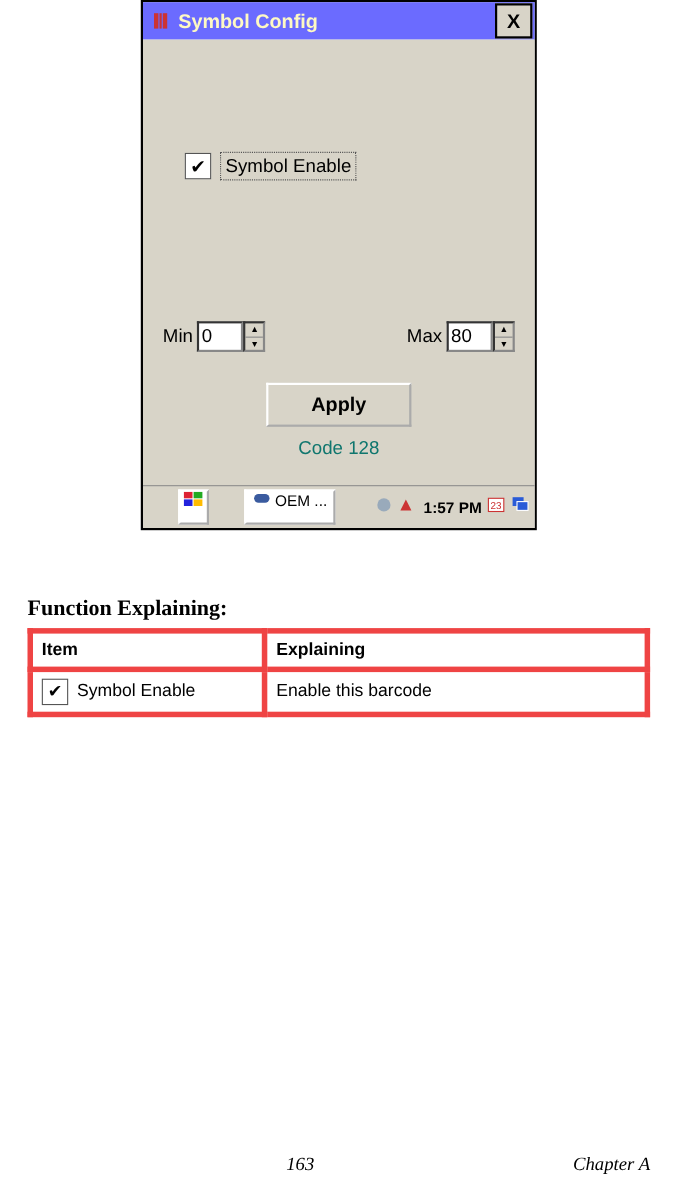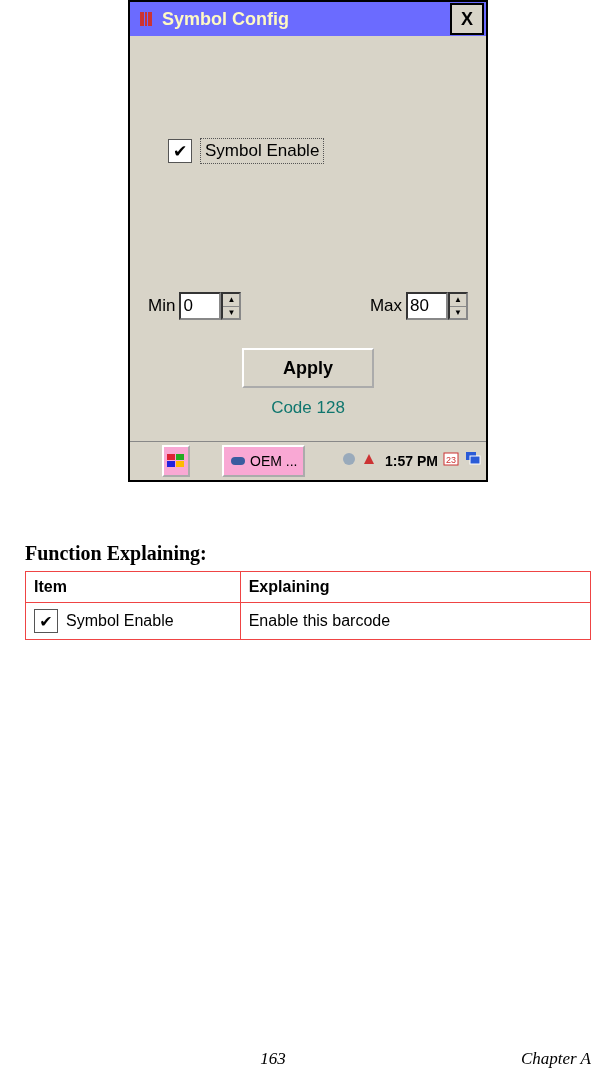--- a/index.html
+++ b/index.html
@@ -170,24 +170,23 @@
     height: 38px;
     border-top: 1px solid #888;
     background: #d8d4c8;
     display: flex;
     align-items: center;
     padding: 0 4px;
     gap: 4px;
   }
   .tb-btn {
     border: 2px outset #fff;
-    background: #f9a8d4;
+    background: #ffffff;
     height: 28px;
     display: flex;
-    align-items: center;
     padding: 0 6px;
     font-size: 14px;
     gap: 4px;
     margin-left: 28px;
   }
   .tb-start {
     width: 24px;
     justify-content: center;
     padding: 0;
   }
@@ -201,21 +200,21 @@
     font-weight: bold;
     font-size: 20px;
     margin: 0 0 6px 0;
   }
   table.explain {
     border-collapse: collapse;
     width: 100%;
     font-size: 16px;
   }
   table.explain th, table.explain td {
-    border: 1px solid #ef4444;
+    border: 5px solid #ef4444;
     padding: 6px 8px;
     text-align: left;
   }
   table.explain th {
     font-weight: bold;
     background: #fff;
   }
   .row-item {
     display: flex;
     align-items: center;

